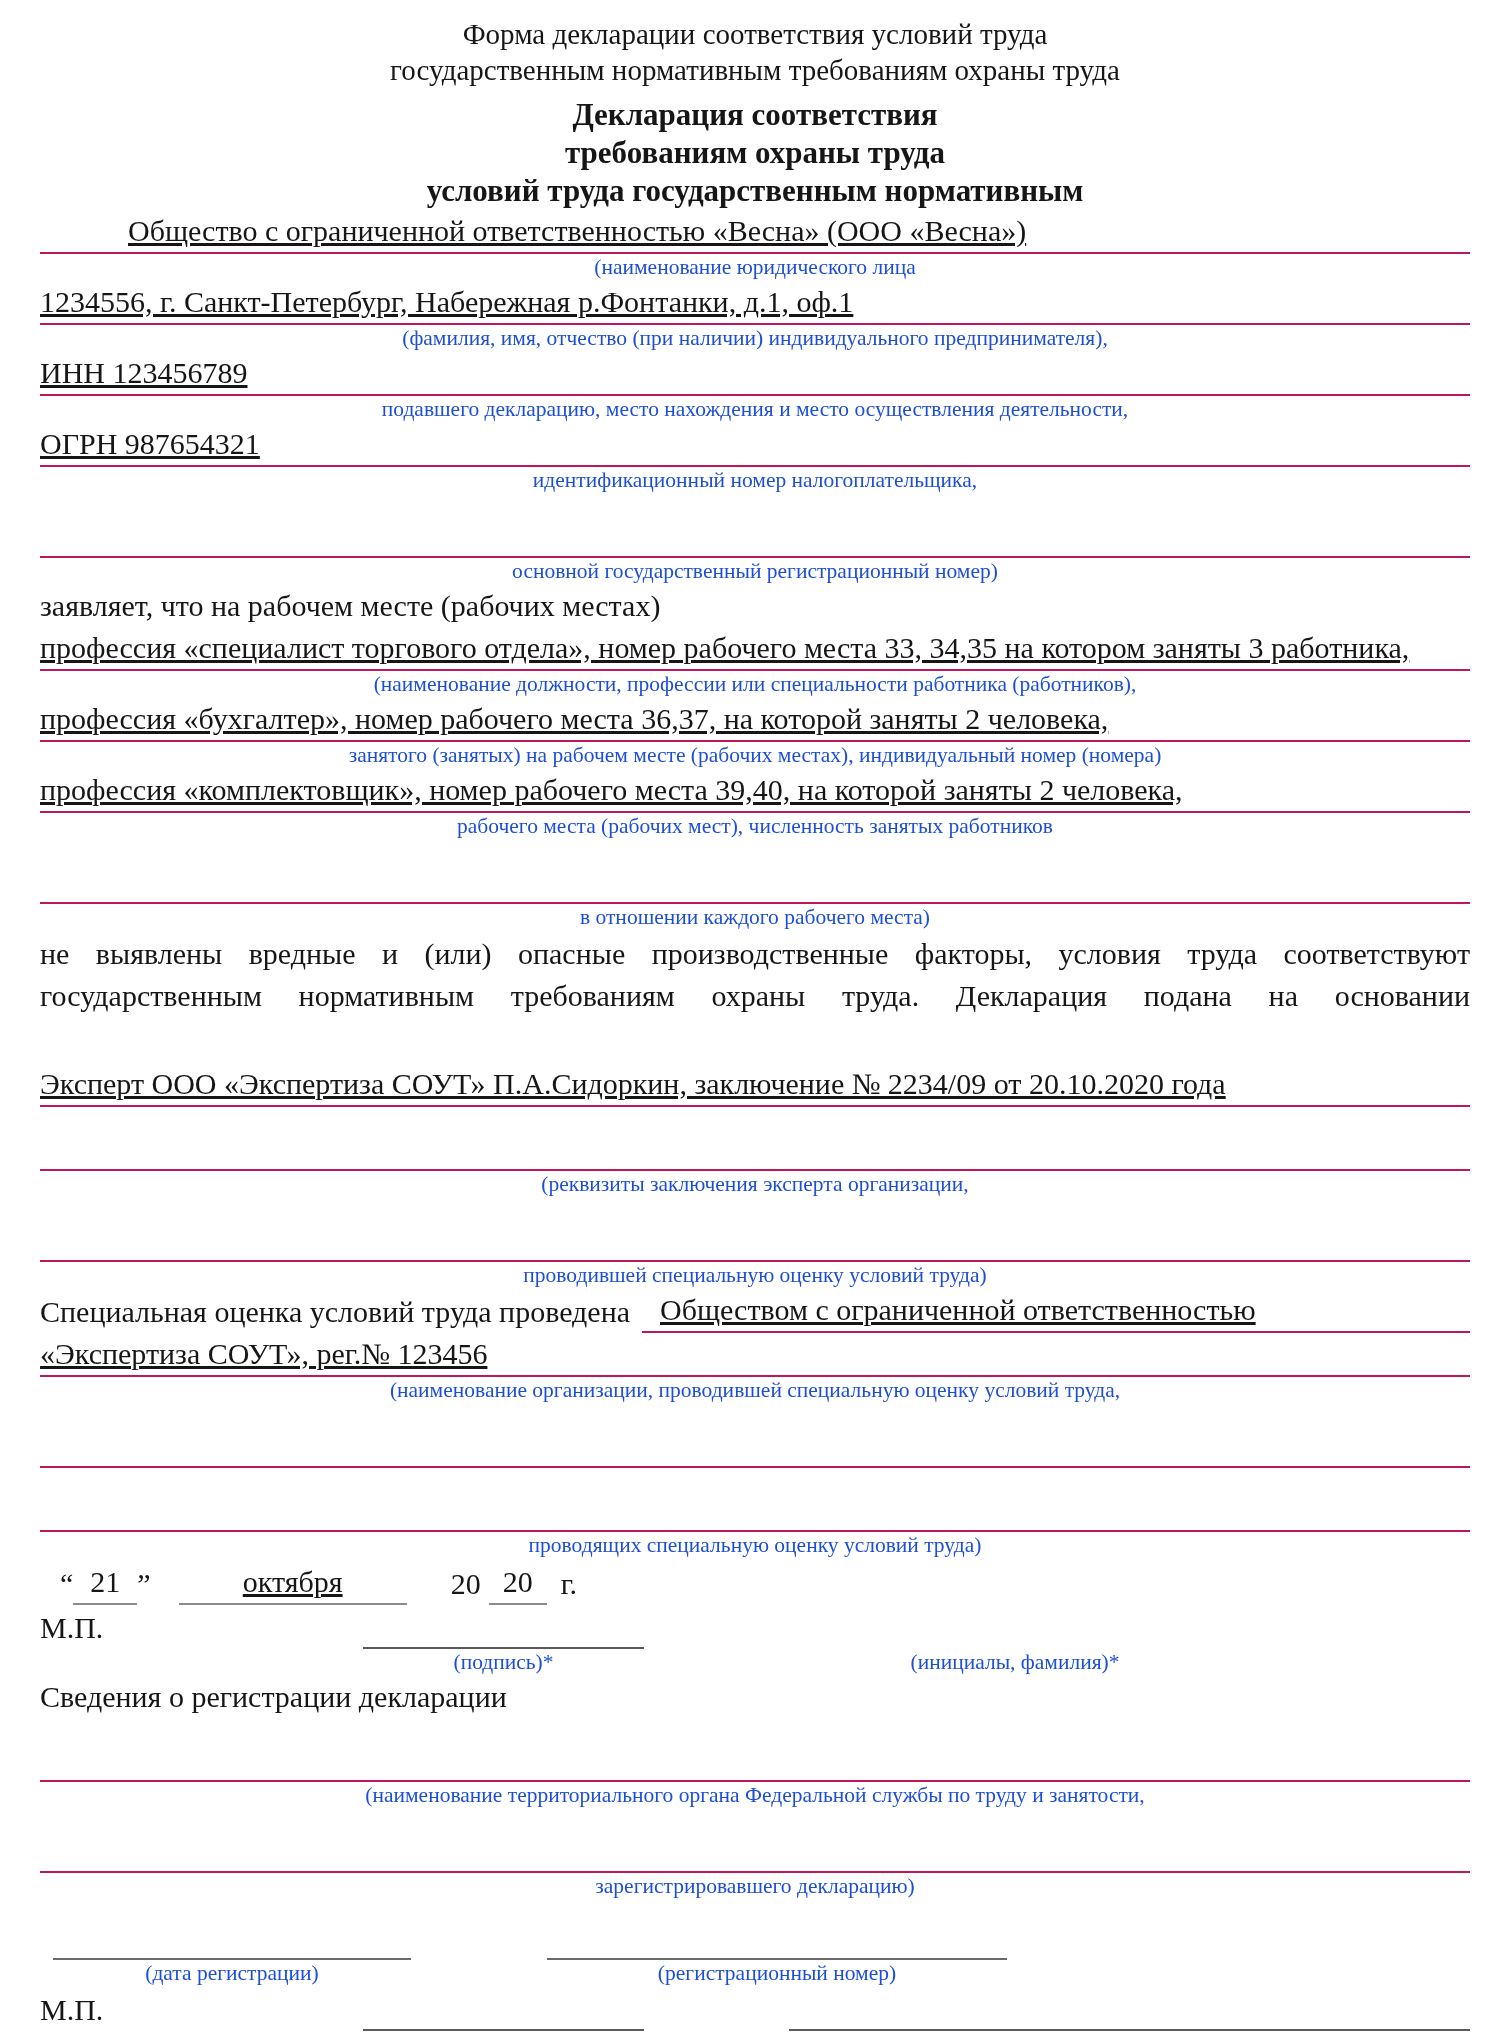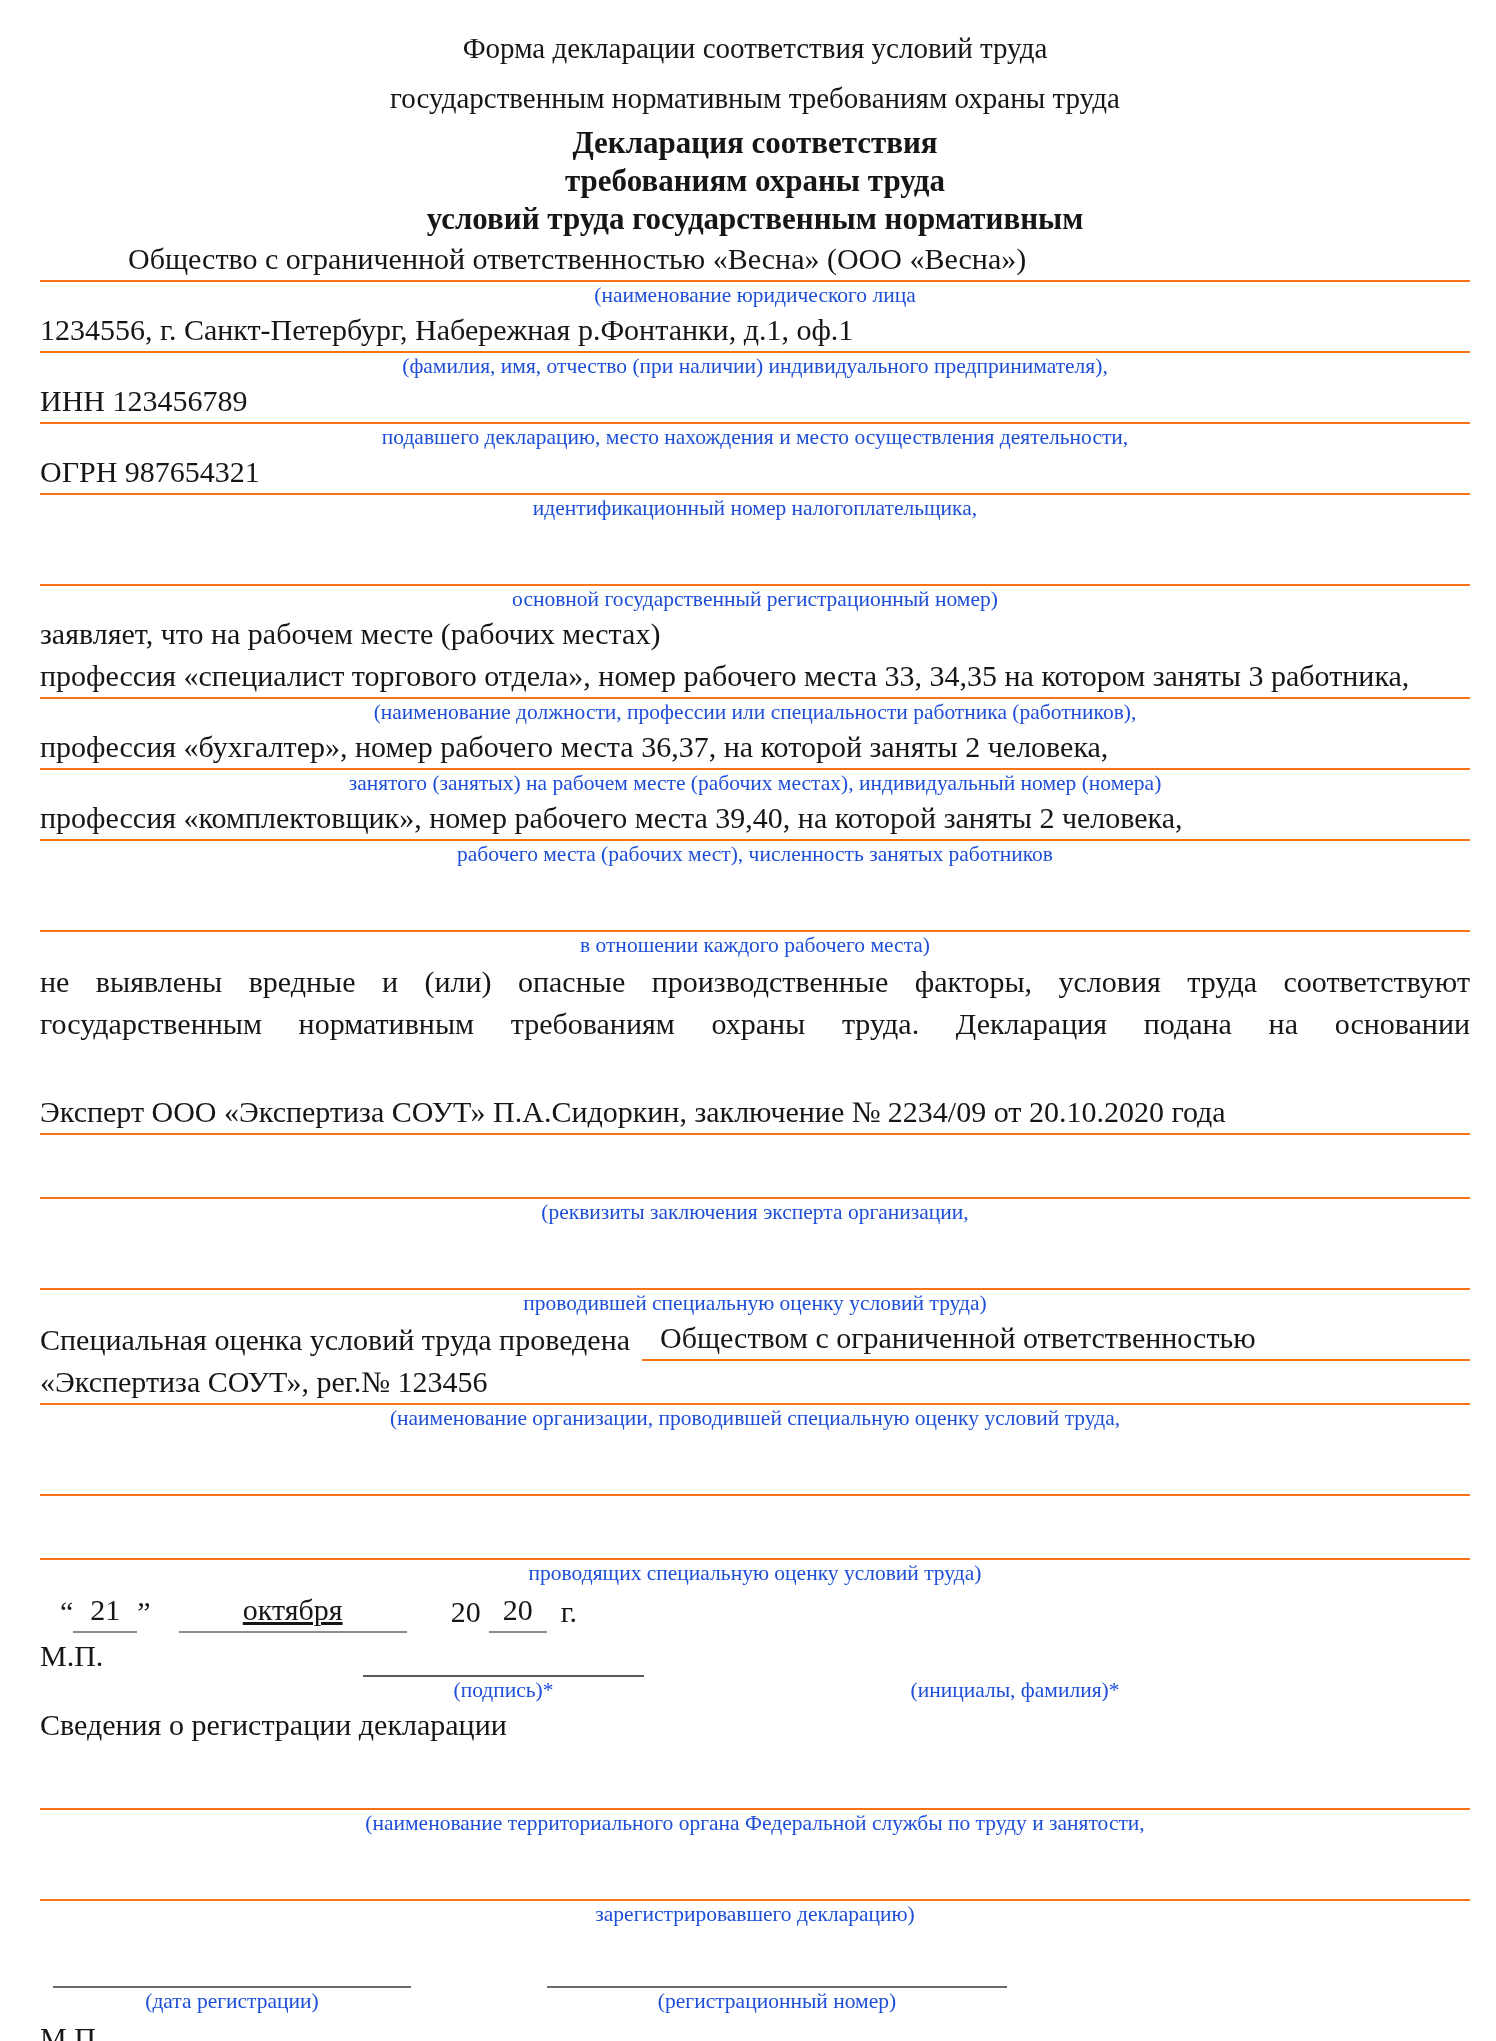--- a/index.html
+++ b/index.html
@@ -9,26 +9,26 @@
     height:2041px;
     box-sizing:border-box;
     background:#ffffff;
     padding:16px 26px 0 40px;
     font-family:"Liberation Serif","DejaVu Serif",serif;
     font-size:30px;
     line-height:40px;
     color:#161616;
     overflow:hidden;
   }
-  .caption{text-align:center;font-size:29px;line-height:36px;margin-top:14px;}
+  .caption{text-align:center;font-size:29px;line-height:36px;}
   .doc-title{text-align:center;font-weight:bold;font-size:31px;line-height:38px;}
   .title-block{margin-top:8px;}
   .value{font-size:30px;line-height:42px;white-space:nowrap;overflow:visible;}
   .wrapval{font-size:30px;line-height:42px;}
-  .u{border-bottom:2px solid #f97316;}
+  .u{border-bottom:2px solid #be185d;text-decoration:underline;}
   .hint{font-size:21.5px;line-height:27px;text-align:center;color:#1d4ed8;}
   .indent{text-indent:88px;}
   .blank{height:44px;}
   .blank.tall{height:62px;}
   .para{ text-align:justify; text-align-last:justify; line-height:42px; margin-top:2px;}
   .gap46{height:46px;}
   .gap18{height:18px;}
 
   
   .sout-row{display:flex;align-items:flex-end;}

